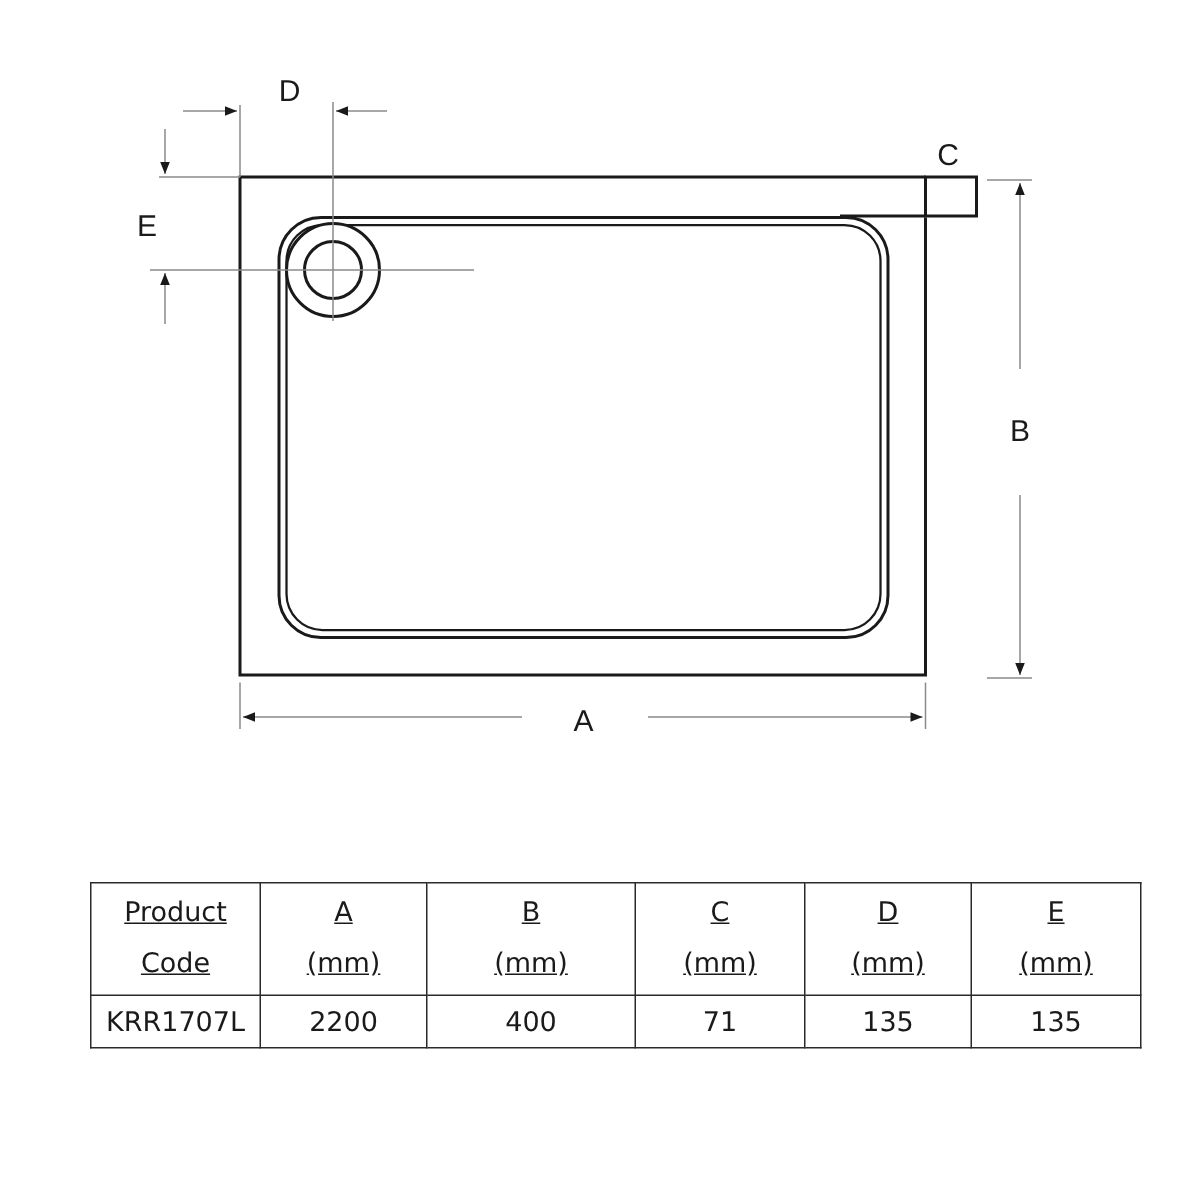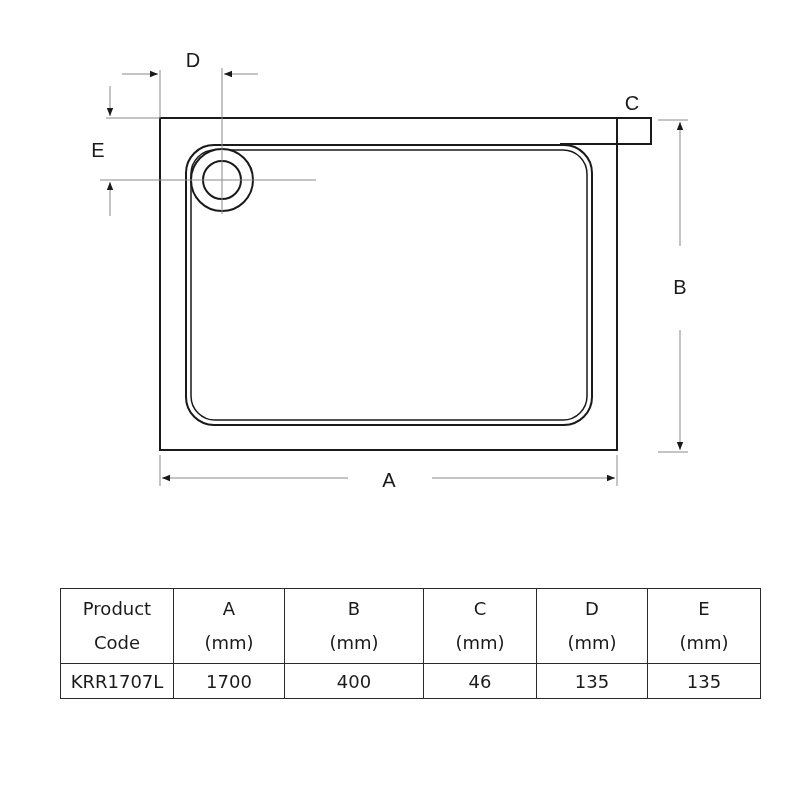--- a/index.html
+++ b/index.html
@@ -9,21 +9,21 @@
     #spec-table {
       position: absolute; left: 60px; top: 588px;
       border-collapse: collapse;
       font-family: "DejaVu Sans", sans-serif;
       font-size: 18px; color: #1a1a1a;
     }
     #spec-table td, #spec-table th {
       border: 1.5px solid #2a2a2a;
       text-align: center; font-weight: normal; padding: 0;
     }
-    #spec-table th { height: 74px; line-height: 34px; }
+    #spec-table th { height: 74px; line-height: 34px; text-decoration: underline; }
     #spec-table td { height: 34px; text-align: center; }
     .c0 { width: 112px; } .c1 { width: 110px; } .c2 { width: 138px; }
     .c3 { width: 112px; } .c4 { width: 110px; } .c5 { width: 112px; }
     .hl { display: block; }
   </style>
 </head>
 <body>
 
 <svg id="diagram" viewBox="0 0 800 520" xmlns="http://www.w3.org/2000/svg">
   <defs>
@@ -107,20 +107,20 @@
       <span class="hl">D</span>
       <span class="hl">(mm)</span>
     </th>
     <th class="c5">
       <span class="hl">E</span>
       <span class="hl">(mm)</span>
     </th>
   </tr>
   <tr>
     <td>KRR1707L</td>
-    <td>1700</td>
+    <td>2200</td>
     <td>400</td>
-    <td>46</td>
+    <td>71</td>
     <td>135</td>
     <td>135</td>
   </tr>
 </tbody>
   </table>
 
 </body></html>

